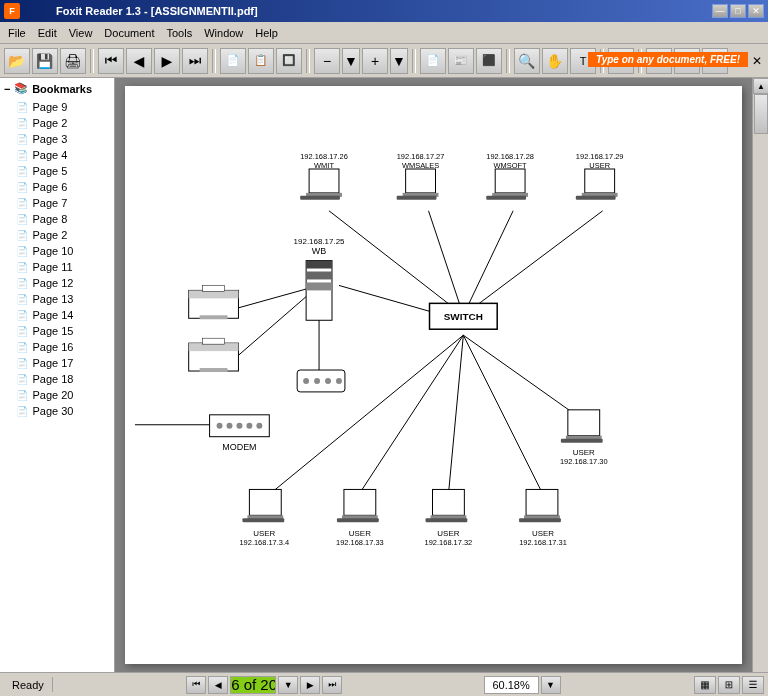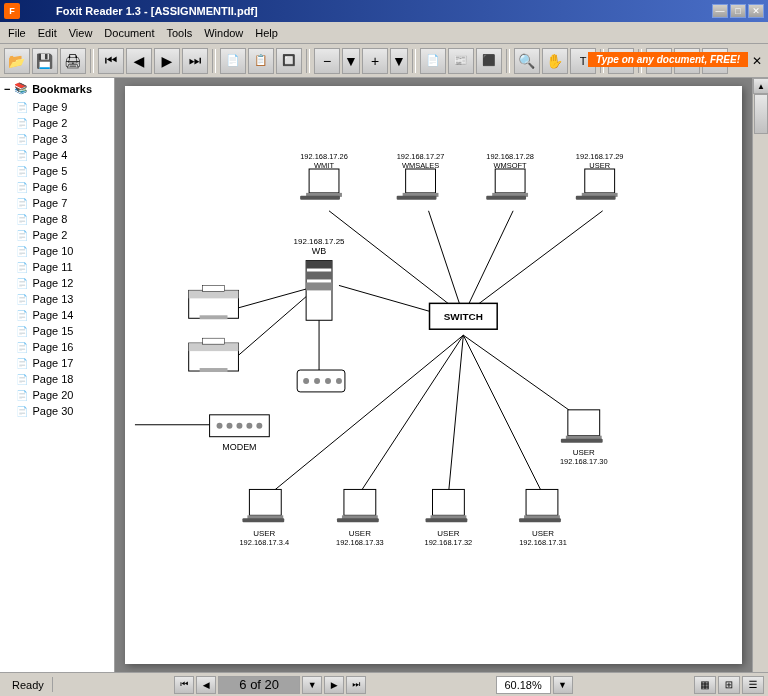--- a/index.html
+++ b/index.html
@@ -165,25 +165,25 @@
       margin: 0 auto;
     }
     .nav-btn {
       width: 20px; height: 18px;
       background: linear-gradient(to bottom, #e8e8e8, #c0c0c0);
       border: 1px solid #a0a0a0;
       display: flex; align-items: center; justify-content: center;
       font-size: 9px; cursor: pointer;
     }
     .page-input {
-      width: 82px; height: 18px;
-      background: #a3a3a3;
+      width: 46px; height: 18px;
+      background: #84cc16;
       border: 1px solid #a0a0a0;
       text-align: center;
-      font-size: 13px;
+      font-size: 15px;
     }
     .zoom-box {
       display: flex;
       align-items: center;
       gap: 2px;
       margin-left: 8px;
     }
     .zoom-input {
       width: 55px; height: 18px;
       background: white;

